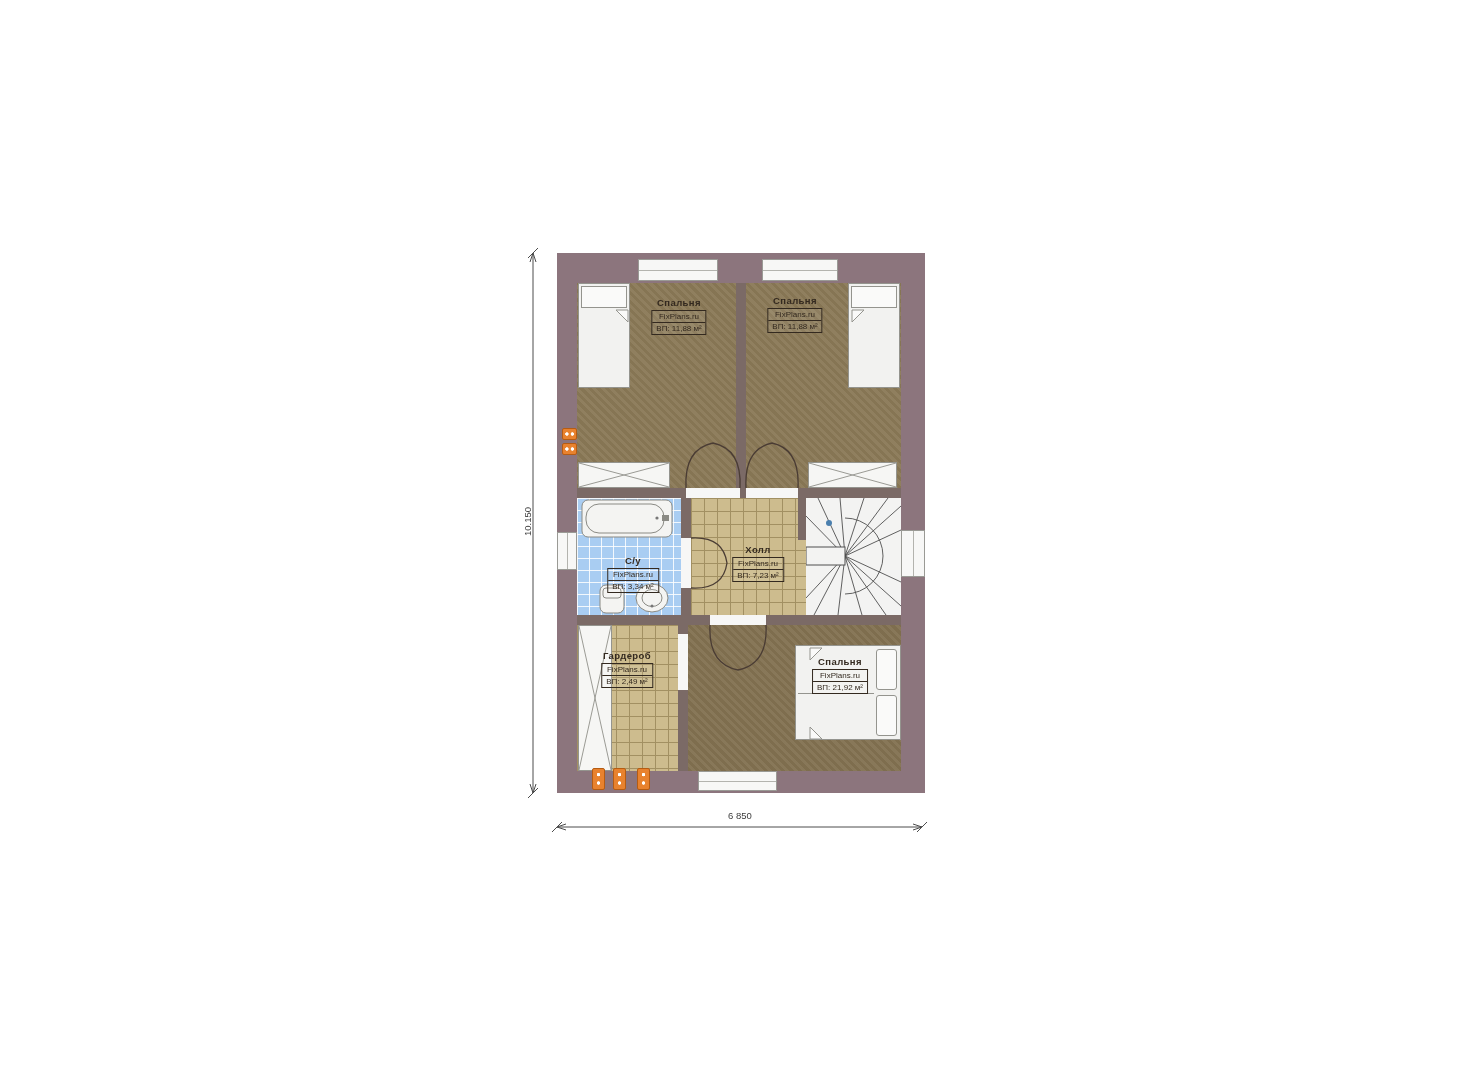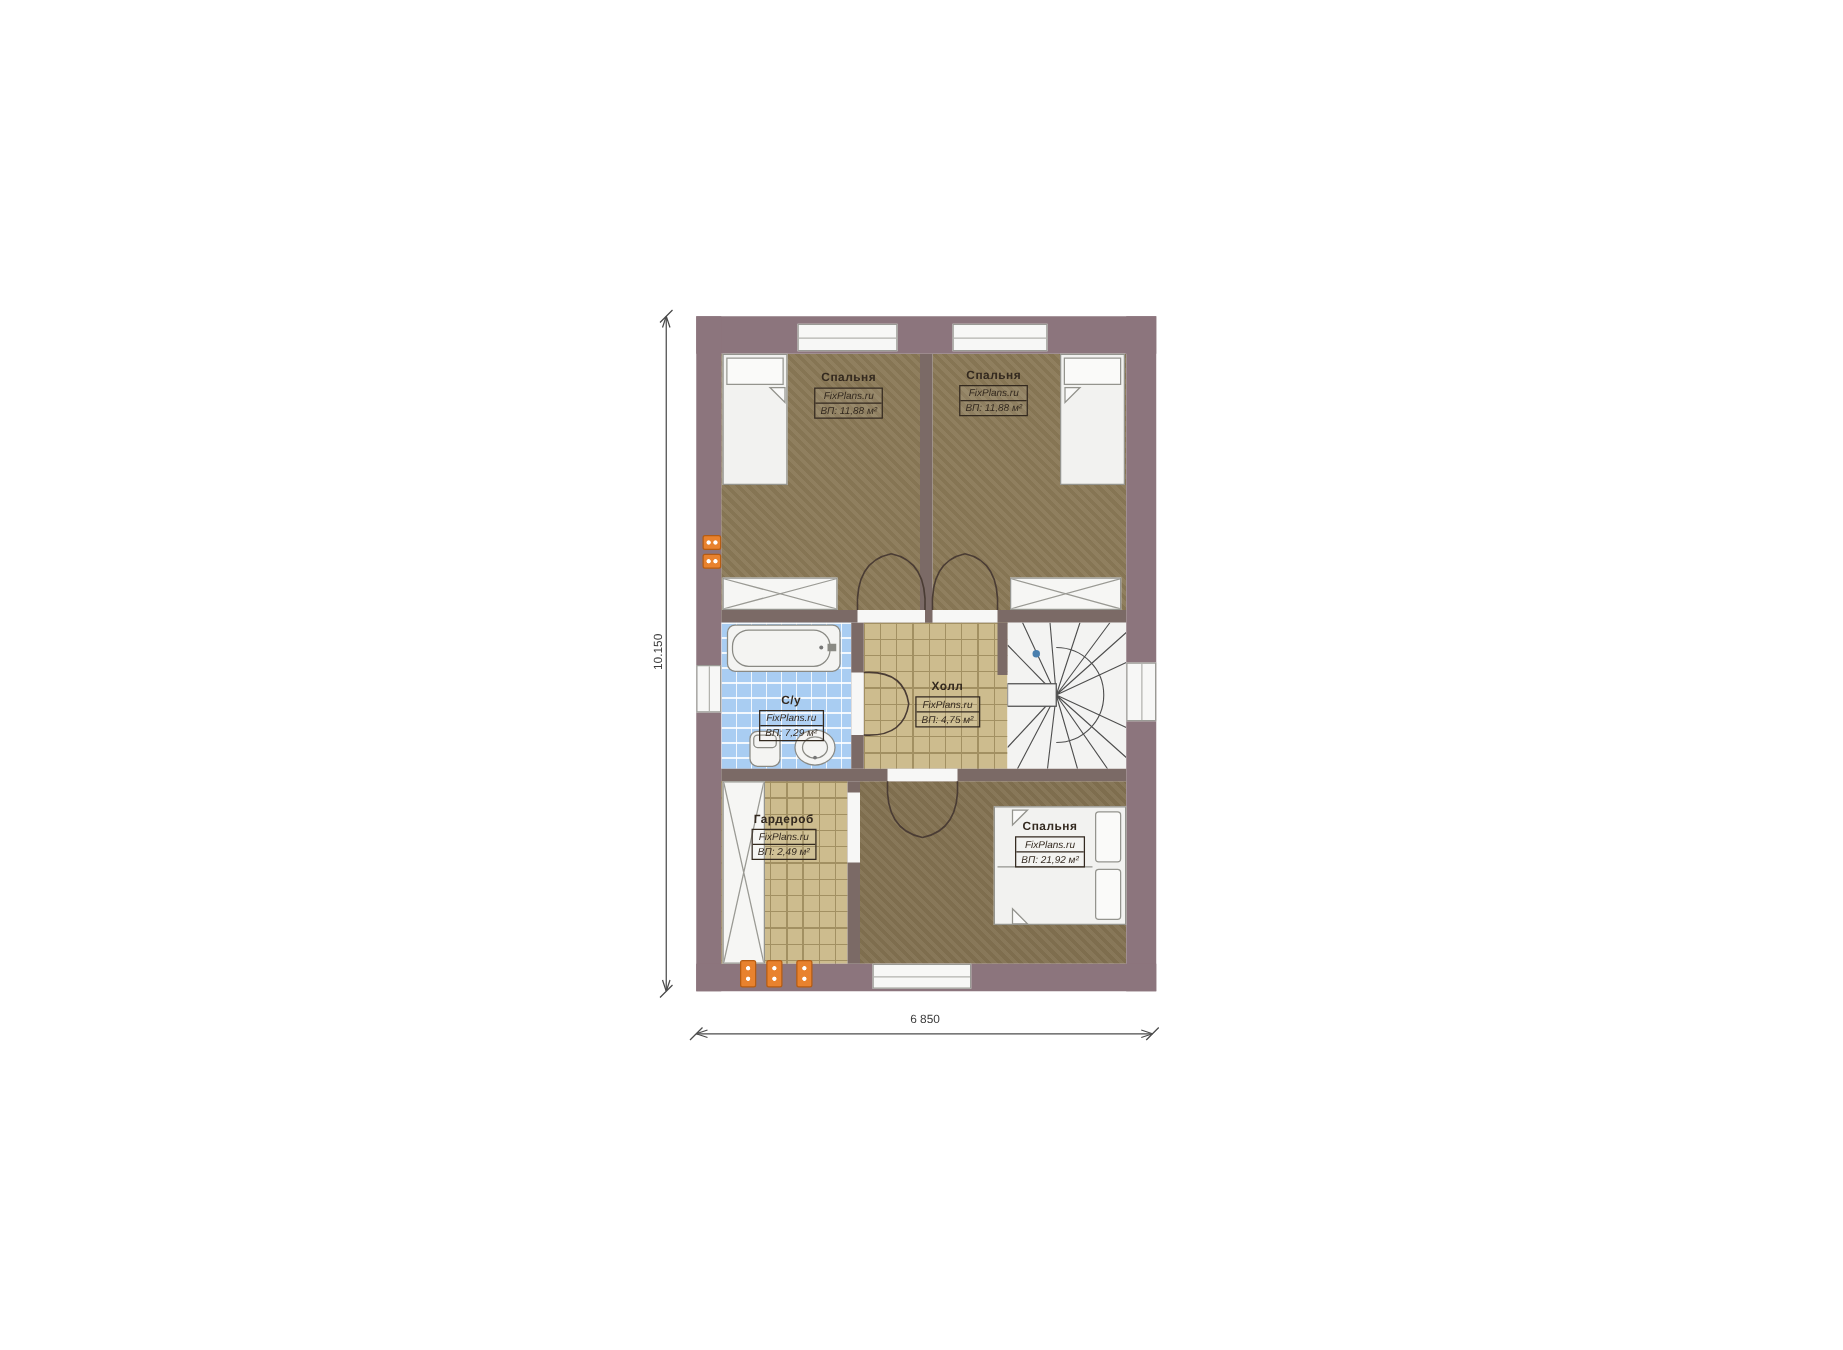--- a/index.html
+++ b/index.html
@@ -52,21 +52,21 @@
   .arc{fill:none;stroke:var(--lineDark,#4a3c34);stroke-width:1.3;}
   .sline{stroke:#4f4f4f;stroke-width:0.9;fill:none;}
   .fixture{fill:#f4f4f2;stroke:#8a8a84;stroke-width:1;}
   .fixture-line{fill:none;stroke:#8a8a84;stroke-width:1;}
   .fold{fill:#fafaf9;stroke:#94948e;stroke-width:1;}
 
   .room-label{position:absolute;transform:translateX(-50%);display:flex;flex-direction:column;
               align-items:center;z-index:6;color:var(--text,#33291f);}
   .room-name{font-weight:bold;font-size:9.5px;letter-spacing:.4px;margin-bottom:2px;white-space:nowrap;}
   .room-box{border:1px solid var(--text,#33291f);font-size:8px;text-align:center;background:rgba(255,255,255,.08);}
-  .room-box>div{padding:1px 4px;white-space:nowrap;font-style:italic;}
+  .room-box>div{padding:1px 4px;white-space:nowrap;}
   .room-box>div+div{border-top:1px solid var(--text,#33291f);}
 
   .dim{stroke:#4c4c4c;stroke-width:1;fill:none;}
   .dim-label{position:absolute;font-size:9.5px;color:#3c3c3c;text-align:center;}
 </style>
 </head>
 <body>
 
 <div id="canvas">
 
@@ -195,28 +195,28 @@
       <div class="room-name">Спальня</div>
       <div class="room-box">
         <div>FixPlans.ru</div>
         <div>ВП: 11,88 м²</div>
       </div>
     </div>
     <div class="room-label" style="left:76px;top:302px">
       <div class="room-name">С/у</div>
       <div class="room-box">
         <div>FixPlans.ru</div>
-        <div>ВП: 7,29 м²</div>
+        <div>ВП: 3,34 м²</div>
       </div>
     </div>
     <div class="room-label" style="left:201px;top:291px">
       <div class="room-name">Холл</div>
       <div class="room-box">
         <div>FixPlans.ru</div>
-        <div>ВП: 4,75 м²</div>
+        <div>ВП: 7,23 м²</div>
       </div>
     </div>
     <div class="room-label" style="left:70px;top:397px">
       <div class="room-name">Гардероб</div>
       <div class="room-box">
         <div>FixPlans.ru</div>
         <div>ВП: 2,49 м²</div>
       </div>
     </div>
     <div class="room-label" style="left:283px;top:403px">

